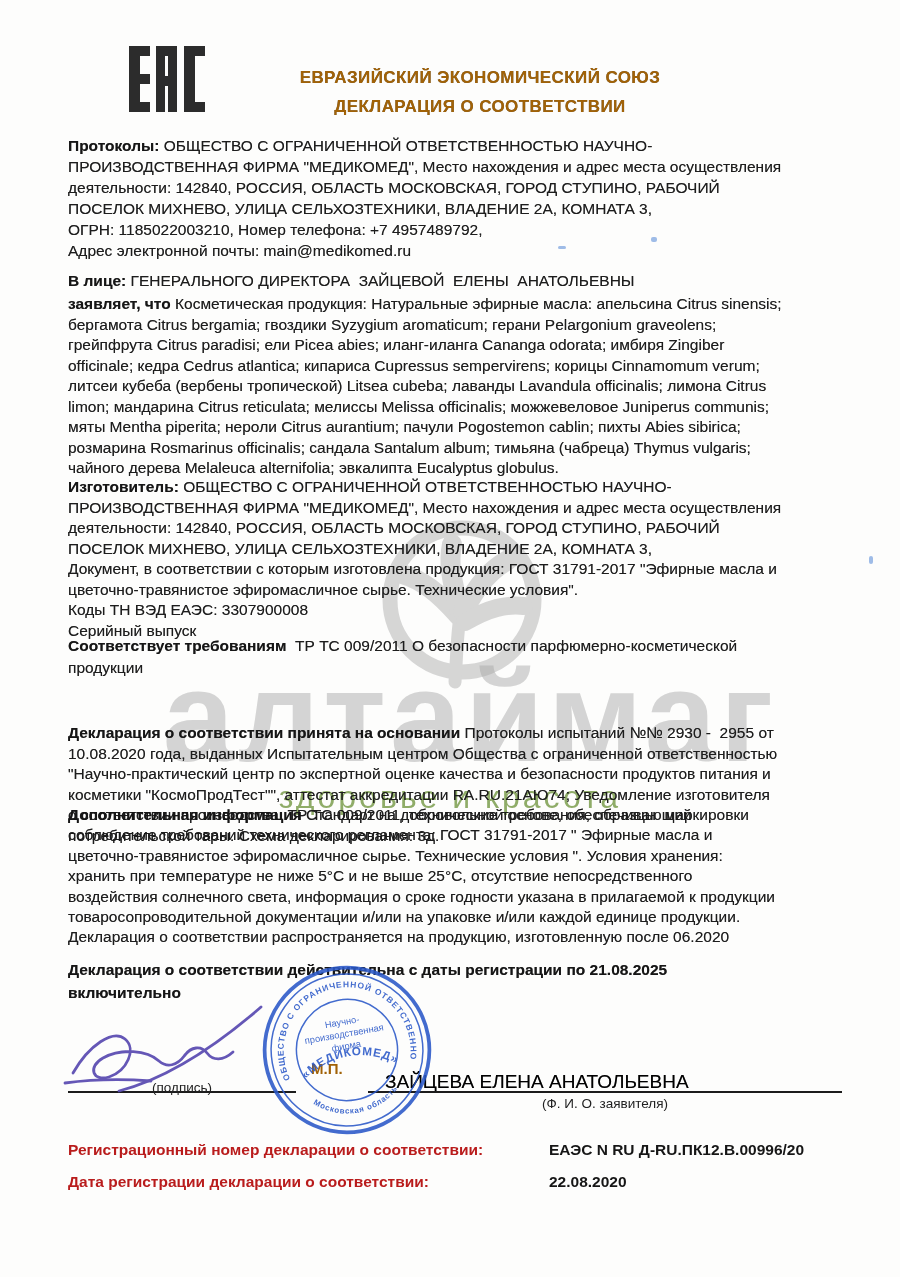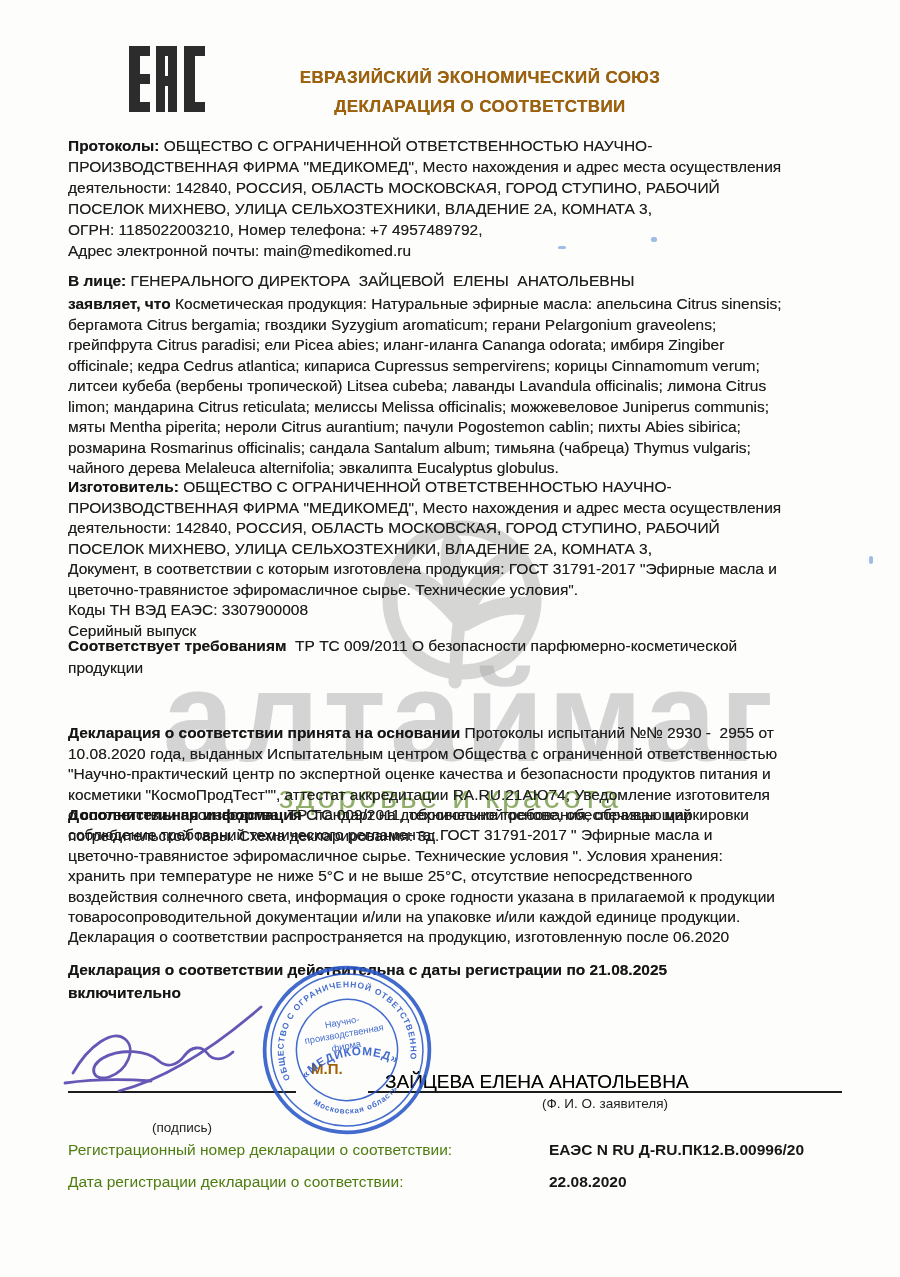--- a/index.html
+++ b/index.html
@@ -33,21 +33,21 @@
   .eac{left:129px;top:46px;z-index:2;}
   .para{
     left:68px;font-size:15.5px;line-height:21px;white-space:pre;
     color:#1d1d1d;text-shadow:0 0 .3px rgba(0,0,0,.5);
   }
   .para b{font-weight:700;color:#161616;}
   .sigline{position:absolute;z-index:2;border-top:2px solid #1c1c1c;height:0;}
   .caption{position:absolute;z-index:2;font-size:13.5px;text-align:center;color:#222;}
   .mp{position:absolute;left:311px;top:1060px;z-index:2;font-size:15px;font-weight:700;color:#a16207;}
   .signame{position:absolute;left:385px;top:1071px;z-index:2;font-size:19px;color:#000000;text-shadow:0 0 .3px rgba(0,0,0,.5);white-space:nowrap;}
-  .frow-label{position:absolute;left:68px;z-index:2;font-size:15.5px;font-weight:400;color:#4d7c0f;white-space:nowrap;}
+  .frow-label{position:absolute;left:68px;z-index:2;font-size:15.5px;font-weight:700;color:#b91c1c;white-space:nowrap;}
   .frow-value{position:absolute;left:549px;z-index:2;font-size:15.5px;font-weight:700;color:#161616;white-space:nowrap;}
   
   .stamp{position:absolute;left:259px;top:962px;z-index:4;}
   .ink{position:absolute;left:55px;top:995px;z-index:5;}
   .speck{position:absolute;z-index:6;background:#7fa6e0;opacity:.75;border-radius:2px;}
 </style>
 </head>
 <body>
 
 <div class="page">
@@ -130,21 +130,21 @@
 товаросопроводительной документации и/или на упаковке и/или каждой единице продукции.
 Декларация о соответствии распространяется на продукцию, изготовленную после 06.2020</span></div>
 
   <div class="txt para" style="top:958px;line-height:23px;"><b>Декларация о соответствии действительна с даты регистрации по 21.08.2025
 включительно</b></div>
 
   <div class="mp">М.П.</div>
   <div class="signame">ЗАЙЦЕВА ЕЛЕНА АНАТОЛЬЕВНА</div>
   <div class="sigline" style="left:68px;top:1091px;width:228px;"></div>
   <div class="sigline" style="left:368px;top:1091px;width:474px;"></div>
-  <div class="caption" style="left:68px;top:1120px;width:228px;">(подпись)</div>
+  <div class="caption" style="left:68px;top:1080px;width:228px;">(подпись)</div>
   <div class="caption" style="left:368px;top:1096px;width:474px;">(Ф. И. О. заявителя)</div>
 
   <svg class="stamp" width="176" height="176" viewBox="-94 -94 188 188">
     <g transform="rotate(-10)" opacity="0.88">
       <circle r="88" fill="none" stroke="#2a58c8" stroke-width="4"></circle>
       <circle r="81" fill="none" stroke="#2a58c8" stroke-width="1.6"></circle>
       <circle r="54" fill="none" stroke="#2a58c8" stroke-width="1.6"></circle>
       <defs>
         <path id="arcTop" d="M -65 20 A 67.8 67.8 0 1 1 65 20" fill="none"></path>
         <path id="arcBottom" d="M -48 48 A 67.8 67.8 0 0 0 48 48" fill="none"></path>

